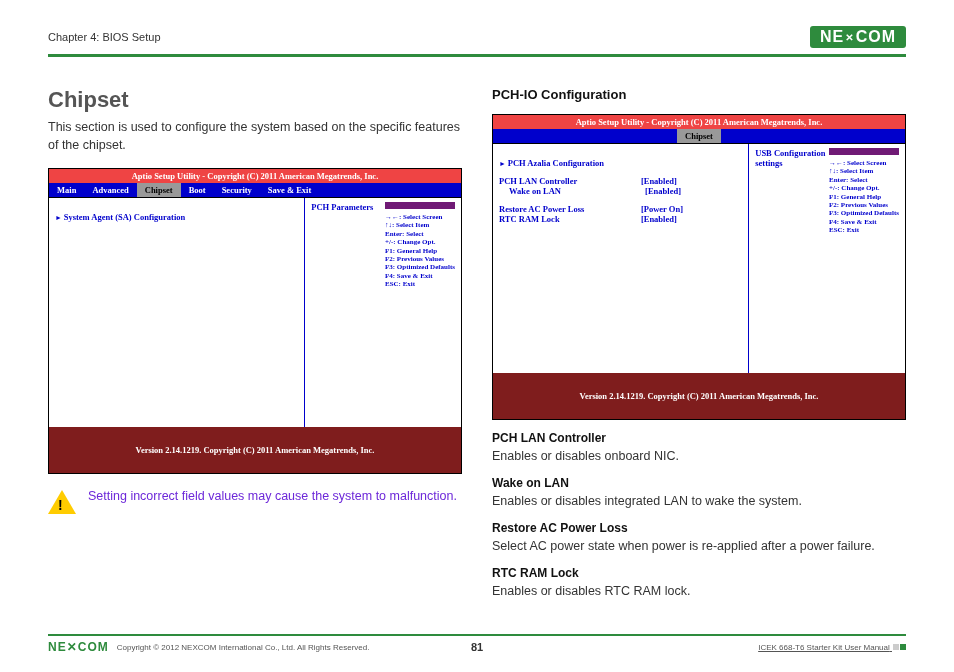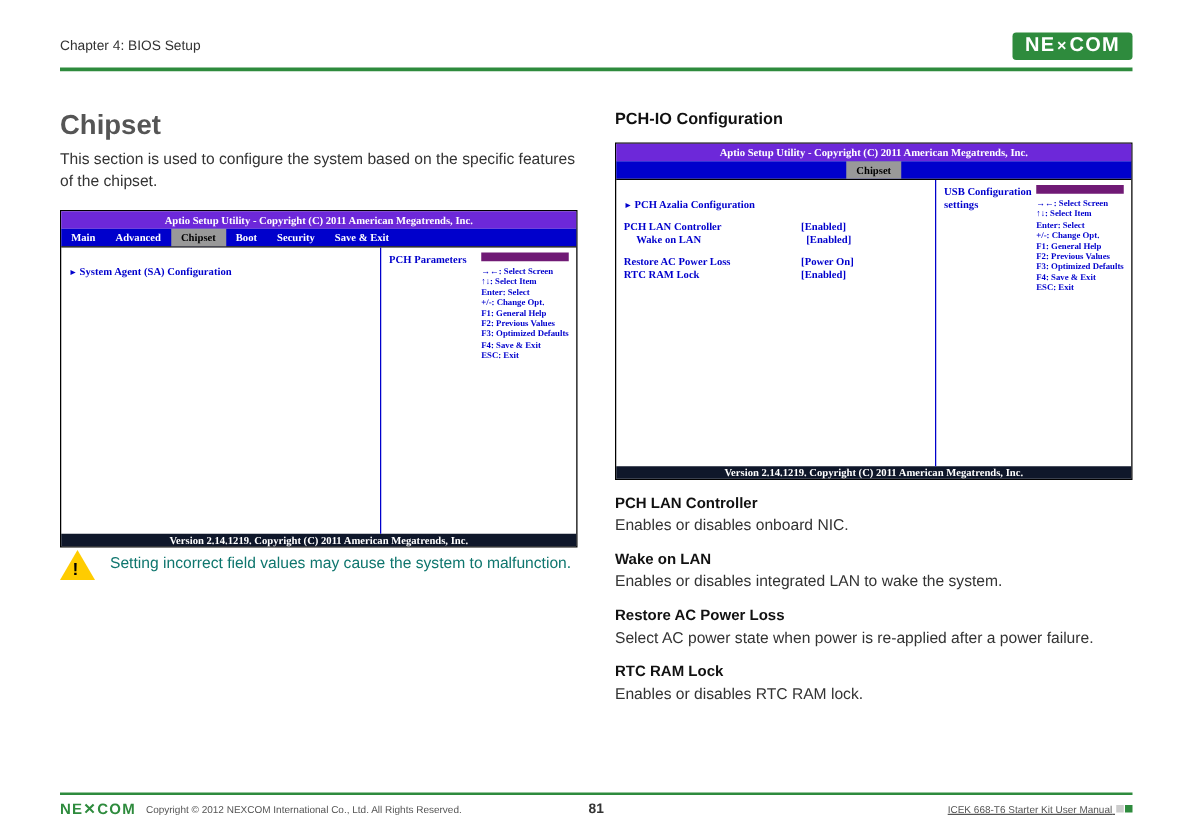--- a/index.html
+++ b/index.html
@@ -15,39 +15,39 @@
 
   .content { display: flex; gap: 30px; margin-top: 30px; }
   .col { flex: 1; }
 
   h1 { font-size: 22px; color: #555; font-weight: 600; margin-bottom: 6px; }
   .intro { font-size: 12.5px; color: #333; line-height: 1.4; margin-bottom: 14px; }
 
   h2 { font-size: 13px; color: #111; font-weight: bold; margin-bottom: 12px; }
 
   .bios { border: 1px solid #000; font-family: 'Times New Roman', serif; font-size: 8.5px; font-weight: bold; }
-  .bios-title { background: #6d28d9; color: #fff; text-align: center; padding: 2px 0; }
+  .bios-title { background: #ef4444; color: #fff; text-align: center; padding: 2px 0; }
   .bios-tabs { display: flex; background: #0000cc; color: #fff; }
   .bios-tabs span { padding: 2px 8px; }
   .bios-tabs .active { background: #999; color: #000; }
   .bios-body { display: flex; height: 230px; border-top: 1px solid #000; }
   .bios-left { flex: 2.2; border-right: 1px solid #0000cc; padding: 4px 6px; color: #0000cc; }
   .bios-right { flex: 1.3; padding: 4px 6px; color: #0000cc; display: flex; flex-direction: row; }
   .bios-right .help { flex: 1; }
   .bios-hints { border-top: 7px solid #701a75; padding-top: 4px; font-size: 7px; line-height: 1.2; }
-  .bios-ver { background: #0f172a; color: #fff; text-align: center; padding: 0 0; }
+  .bios-ver { background: #7f1d1d; color: #fff; text-align: center; padding: 18px 0; }
   .bios-row { display: flex; }
   .bios-row .lbl { flex: 1.4; }
   .bios-row .val { flex: 1; }
   .arrow::before { content: "► "; font-size: 7px; }
   .white-line { color: #fff; }
   .bios-left .indent { padding-left: 10px; }
   .bios-left .spacer { height: 8px; }
 
-  .warning { display: flex; gap: 12px; align-items: center; font-size: 12.5px; color: #0f766e; line-height: 1.4; }
+  .warning { display: flex; gap: 12px; margin-top: 14px; align-items: flex-start; font-size: 12.5px; color: #6d28d9; line-height: 1.4; }
   .warn-icon { width: 0; height: 0; border-left: 14px solid transparent; border-right: 14px solid transparent; border-bottom: 24px solid #ffcc00; position: relative; margin-top: 2px; flex-shrink: 0; }
   .warn-icon::after { content: "!"; position: absolute; left: -4px; top: 6px; color: #000; font-weight: bold; font-size: 14px; }
 
   .desc-block { font-size: 12.5px; color: #333; line-height: 1.4; margin-top: 10px; }
   .desc-block strong { color: #111; font-size: 12px; }
 
   .footer { position: absolute; bottom: 18px; left: 48px; right: 48px; }
   .hr-bot { height: 2px; background: #2e8b3d; }
   .footer-row { display: flex; align-items: center; margin-top: 4px; font-size: 8px; color: #555; }
   .footer-left { flex: 1; display: flex; align-items: center; gap: 8px; }

